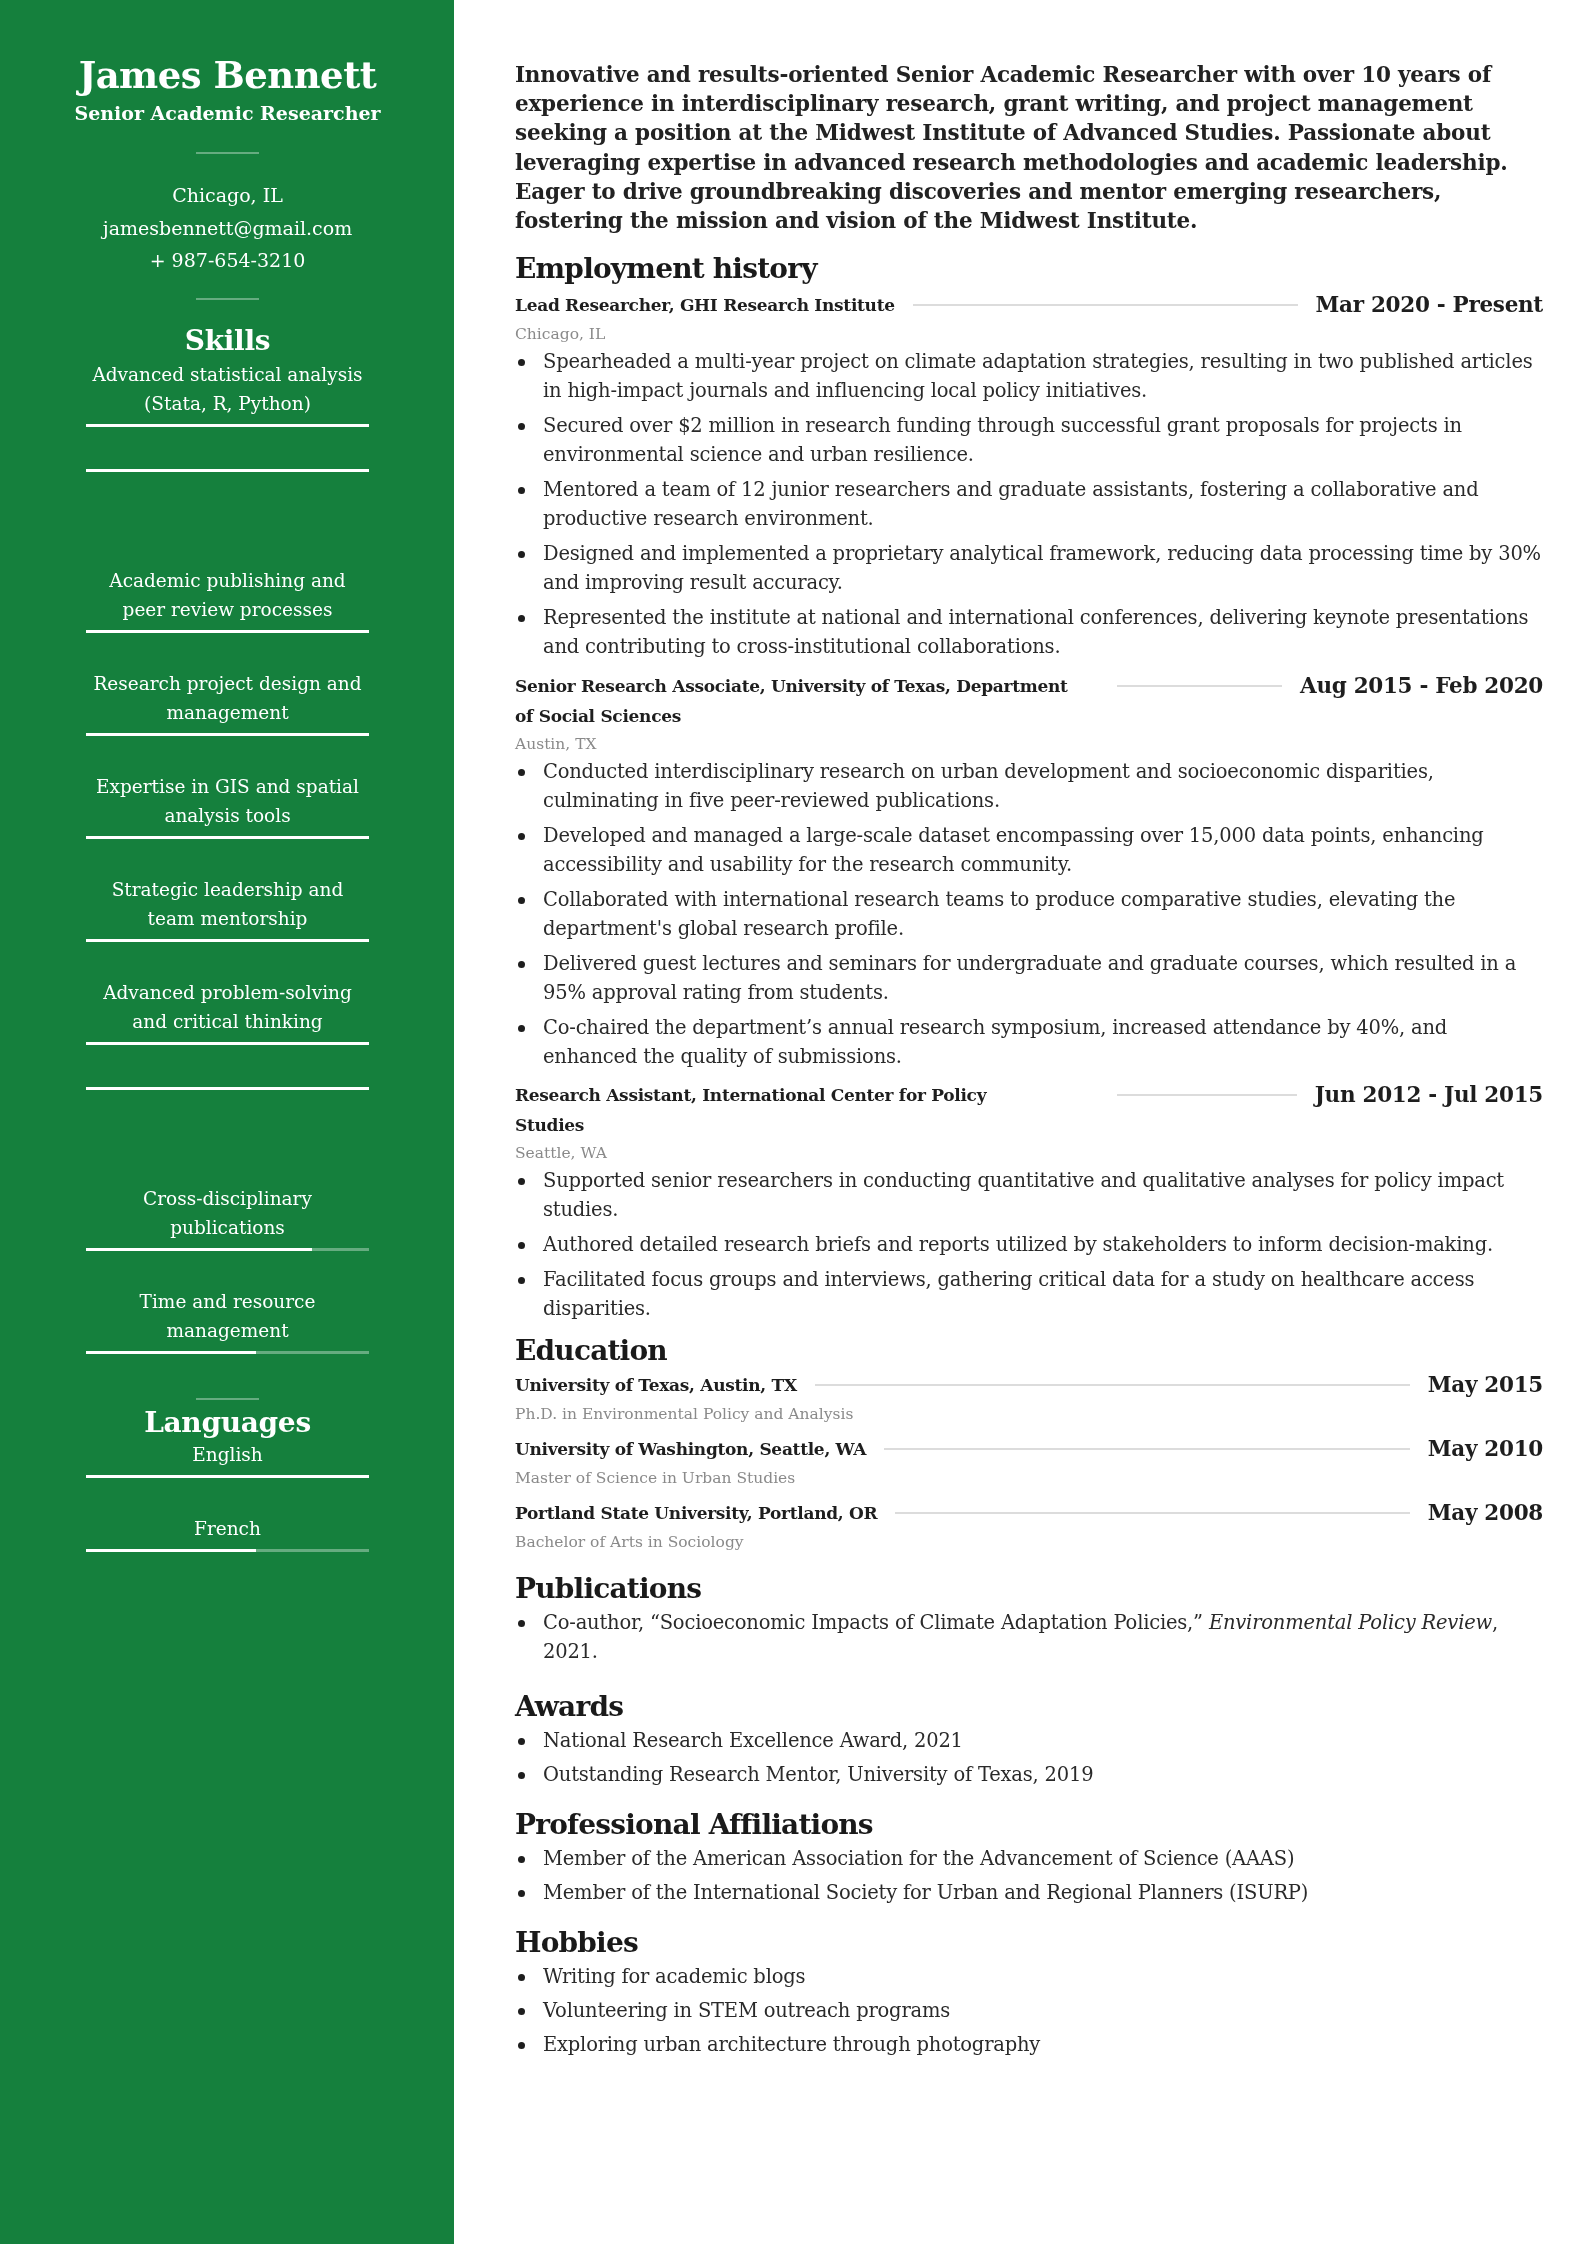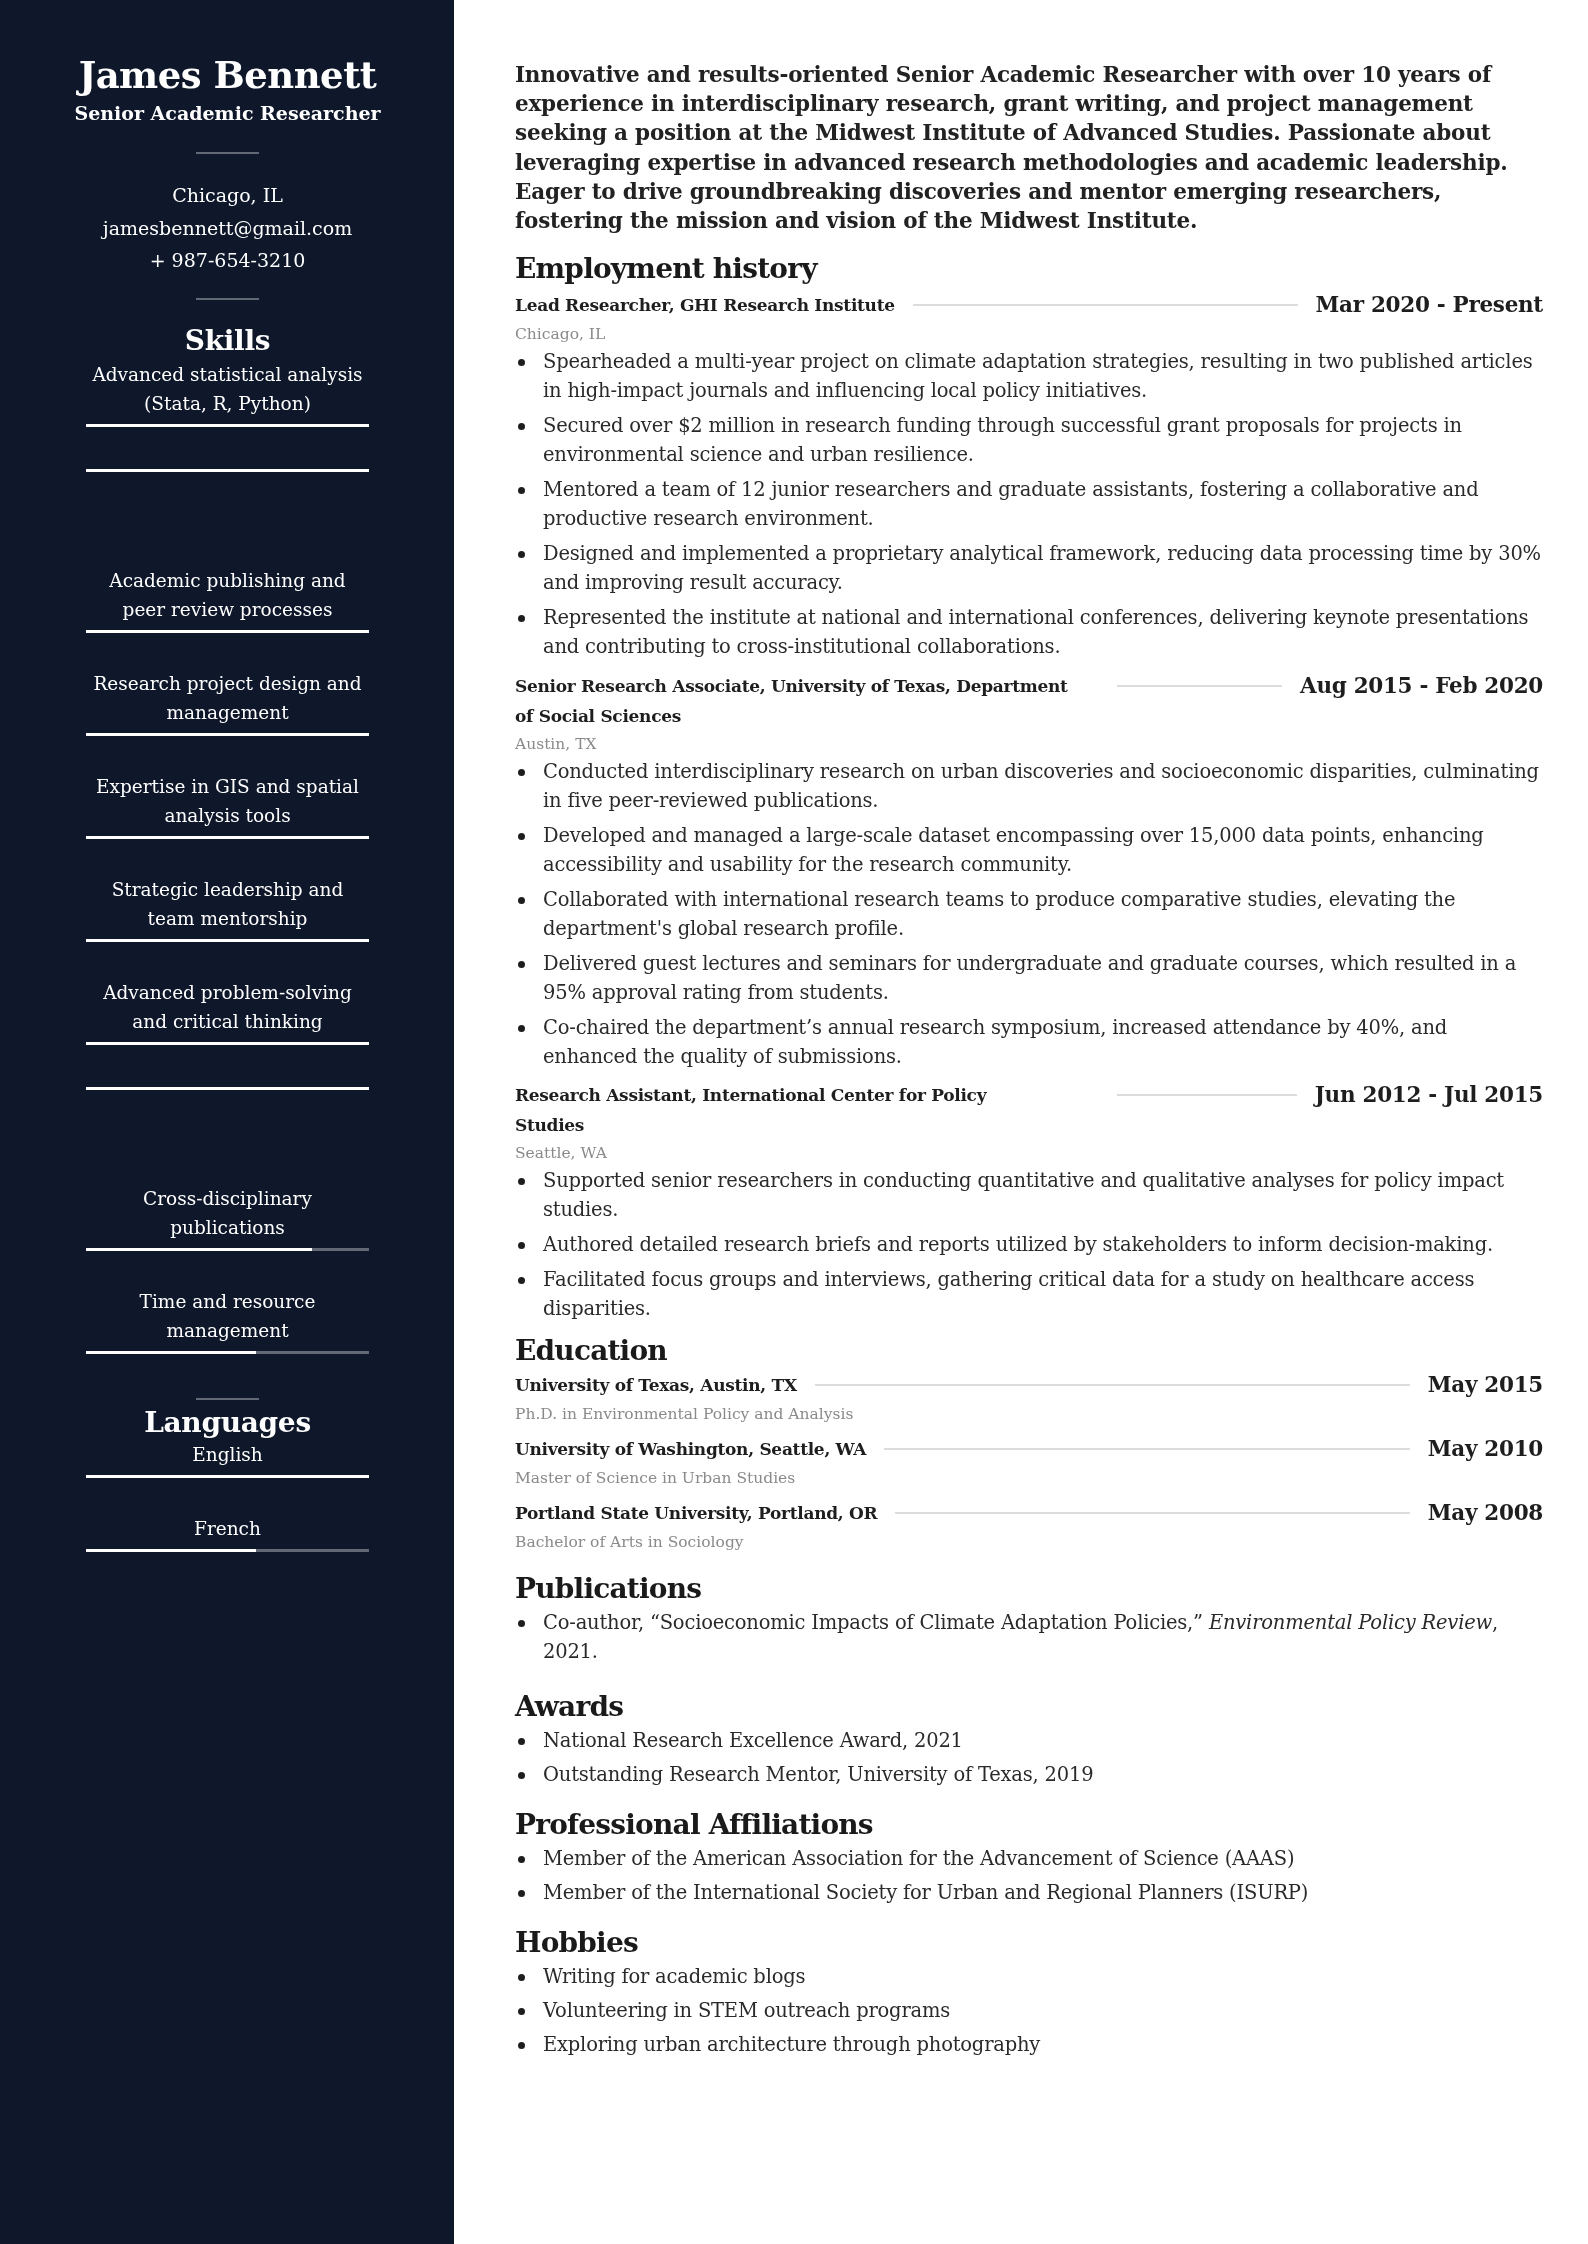--- a/index.html
+++ b/index.html
@@ -1,21 +1,21 @@
 <!DOCTYPE html>
 <html><head>
 <meta charset="utf-8">
 <style>
   * { box-sizing: border-box; margin: 0; padding: 0; }
   html, body { width: 1588px; height: 2244px; background: #ffffff; }
   body { position: relative; font-family: "DejaVu Serif", "Liberation Serif", serif; color: #1e1e1e; overflow: hidden; }
 
   .sidebar {
     position: absolute; left: 0; top: 0; width: 454px; height: 2244px;
-    background: #0f172a; color: #ffffff; text-align: center;
+    background: #15803d; color: #ffffff; text-align: center;
   }
   .sb-inner { position: absolute; left: 86px; width: 283px; top: 0; }
   .name { position: absolute; top: 52px; left: -40px; width: 363px; font-size: 37px; font-weight: bold; line-height: 46px; letter-spacing: -0.5px; }
   .role { position: absolute; top: 100px; left: -40px; width: 363px; font-size: 19px; font-weight: bold; line-height: 26px; }
   .sb-divider { position: absolute; left: 110px; width: 63px; height: 2px; background: rgba(255,255,255,0.35); }
   .contact { position: absolute; left: -40px; width: 363px; font-size: 19px; line-height: 26px; }
   .sb-heading { position: absolute; left: -40px; width: 363px; font-size: 28px; font-weight: bold; line-height: 34px; letter-spacing: -0.3px; }
   .skill { position: absolute; left: 0; width: 283px; }
   .skill-label { font-size: 18.5px; line-height: 29px; padding: 0 2px; }
   .bar { position: relative; height: 3px; margin-top: 6px; background: rgba(255,255,255,0.35); }
@@ -145,21 +145,21 @@
     <li><span class="dot"></span><span>Represented the institute at national and international conferences, delivering keynote presentations and contributing to cross-institutional collaborations.</span></li>
   </ul>
 
   <div class="entry-head" style="top:671px">
     <span class="entry-title" style="max-width:560px">Senior Research Associate, University of Texas, Department of Social Sciences</span>
     <span class="entry-line" style="margin-left:42px"></span>
     <span class="entry-date">Aug 2015 - Feb 2020</span>
   </div>
   <div class="entry-sub" style="top:734px">Austin, TX</div>
   <ul class="bullets" style="top:757px">
-    <li><span class="dot"></span><span>Conducted interdisciplinary research on urban discoveries and socioeconomic disparities, culminating in five peer-reviewed publications.</span></li>
+    <li><span class="dot"></span><span>Conducted interdisciplinary research on urban development and socioeconomic disparities, culminating in five peer-reviewed publications.</span></li>
     <li><span class="dot"></span><span>Developed and managed a large-scale dataset encompassing over 15,000 data points, enhancing accessibility and usability for the research community.</span></li>
     <li><span class="dot"></span><span>Collaborated with international research teams to produce comparative studies, elevating the department's global research profile.</span></li>
     <li><span class="dot"></span><span>Delivered guest lectures and seminars for undergraduate and graduate courses, which resulted in a 95% approval rating from students.</span></li>
     <li><span class="dot"></span><span>Co-chaired the department’s annual research symposium, increased attendance by 40%, and enhanced the quality of submissions.</span></li>
   </ul>
 
   <div class="entry-head" style="top:1080px">
     <span class="entry-title" style="max-width:540px">Research Assistant, International Center for Policy Studies</span>
     <span class="entry-line" style="margin-left:62px"></span>
     <span class="entry-date">Jun 2012 - Jul 2015</span>

